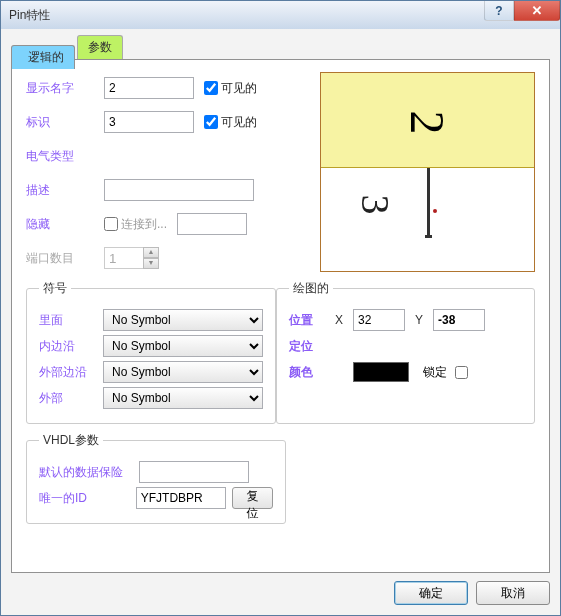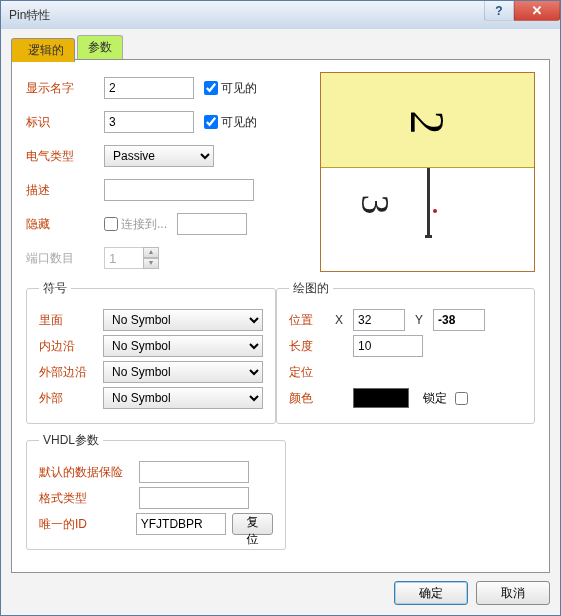--- a/index.html
+++ b/index.html
@@ -83,23 +83,23 @@
     padding: 3px 10px;
     border: 1px solid #aaa;
     border-bottom: none;
     background: #bef264;
     border-radius: 3px 3px 0 0;
     margin-right: 2px;
     color: #333;
     cursor: default;
   }
   .tab.active {
-    background: #eab308;
+    background: #7dd3fc;
     position: relative;
-    top: 3px;
+    top: 10px;
     border-color: #919191;
     padding-left: 16px;
   }
   .tabbody {
     flex: 1;
     border: 1px solid #919191;
     background: #fff;
     padding: 12px 14px 10px 14px;
     display: flex;
     flex-direction: column;
@@ -117,21 +117,21 @@
     gap: 10px;
     padding-top: 4px;
   }
   .row {
     display: flex;
     align-items: center;
     height: 24px;
   }
   .row label.lbl {
     width: 78px;
-    color: #c2410c;
+    color: #8b5cf6;
   }
   .row label.lbl.disabled { color: #aaa; }
   .txt {
     height: 22px;
     border: 1px solid #abadb3;
     padding: 0 4px;
     font-family: inherit;
     font-size: 12px;
     background: #fff;
   }
@@ -239,21 +239,21 @@
     margin: 0;
   }
   fieldset.grp legend {
     padding: 0 4px;
     color: #333;
   }
   .grp .row { height: 26px; gap: 0; }
   .grp .row label.lbl { width: 64px; }
   .symbols { width: 220px; }
   .graphics { flex: 1; }
-  .graphics .row label.lbl { width: 46px; }
+  .graphics .row label.lbl { width: 46px; font-weight: bold; }
   .graphics .sublbl { width: 18px; display: inline-block; color:#333; }
   .vhdl { width: 260px; }
   .vhdl .row label.lbl { width: 100px; }
   .btnrow {
     display: flex;
     justify-content: flex-end;
     gap: 8px;
     padding-top: 8px;
   }
   .btn {
@@ -324,23 +324,20 @@
 
           <div class="row">
             <label class="lbl">标识</label>
             <input class="txt w90" value="3" style="">
             <input type="checkbox" class="cb" checked="" style="">
             <span class="cblabel">可见的</span>
           </div>
 
           <div class="row">
             <label class="lbl">电气类型</label>
-            <select class="sel">
-              <option>Passive</option>
-            </select>
           </div>
 
           <div class="row">
             <label class="lbl">描述</label>
             <input class="txt w140" value="" style="">
           </div>
 
           <div class="row">
             <label class="lbl">隐藏</label>
             <input type="checkbox" class="cb" style="margin-left: 0px;">
@@ -397,47 +394,39 @@
           <legend>绘图的</legend>
 
           <div class="row">
             <label class="lbl">位置</label>
             <span class="sublbl">X</span>
             <input class="txt" style="width: 52px;" value="32">
             <span class="sublbl" style="margin-left:10px">Y</span>
             <input class="txt" style="width: 52px; font-weight: bold;" value="-38">
           </div>
 
-          <div class="row">
-            <label class="lbl">长度</label>
-            <input class="txt" style="width: 70px; margin-left: 18px;" value="10">
-          </div>
 
           <div class="row">
             <label class="lbl">定位</label>
           </div>
 
           <div class="row">
             <label class="lbl">颜色</label>
             <span class="swatch" style="margin-left:18px"></span>
             <span class="locklbl">锁定</span>
             <input type="checkbox" style="">
           </div>
         </fieldset>
       </div>
 
       <fieldset class="grp vhdl">
         <legend>VHDL参数</legend>
 
         <div class="row">
           <label class="lbl">默认的数据保险</label>
-          <input class="txt" style="width: 110px;" value="">
-        </div>
-        <div class="row">
-          <label class="lbl">格式类型</label>
           <input class="txt" style="width: 110px;" value="">
         </div>
         <div class="row">
           <label class="lbl">唯一的ID</label>
           <input class="txt" style="width: 90px;" value="YFJTDBPR">
           <button class="smallbtn">复位</button>
         </div>
       </fieldset>
 
     </div>

